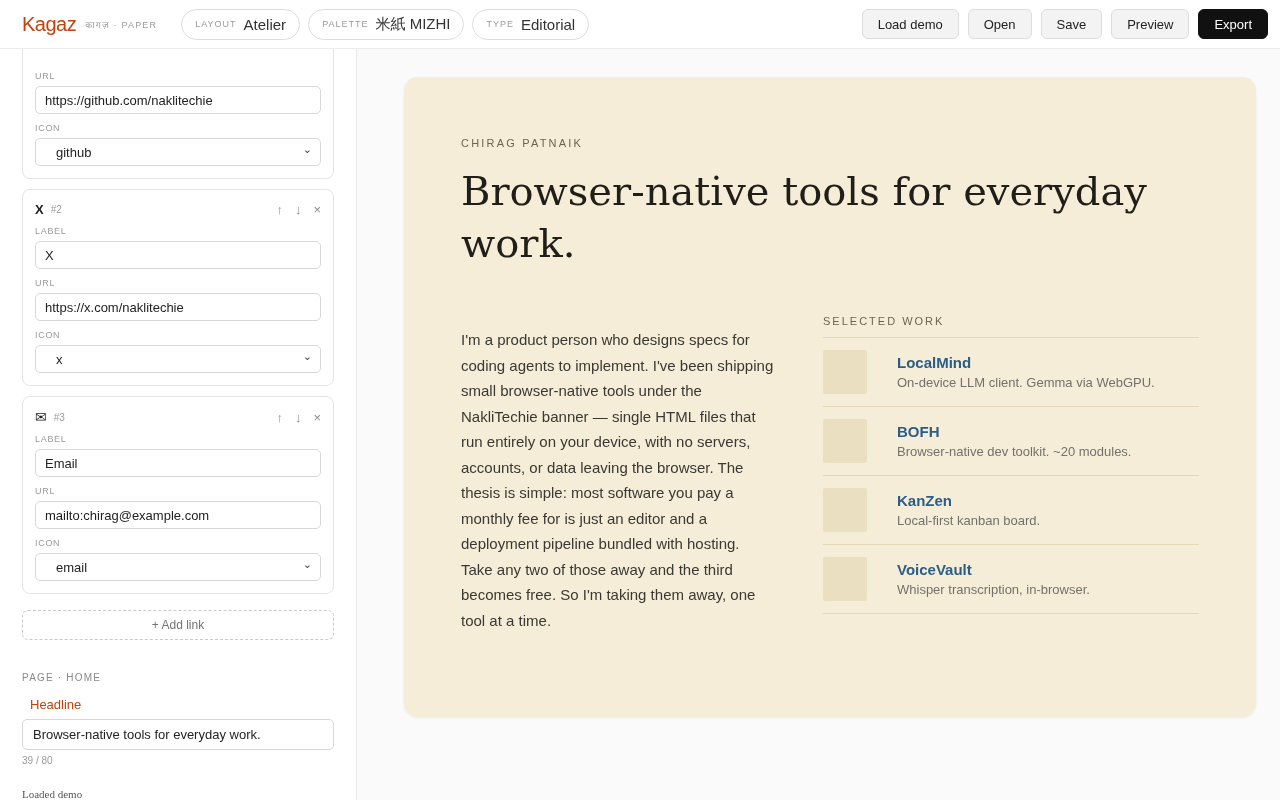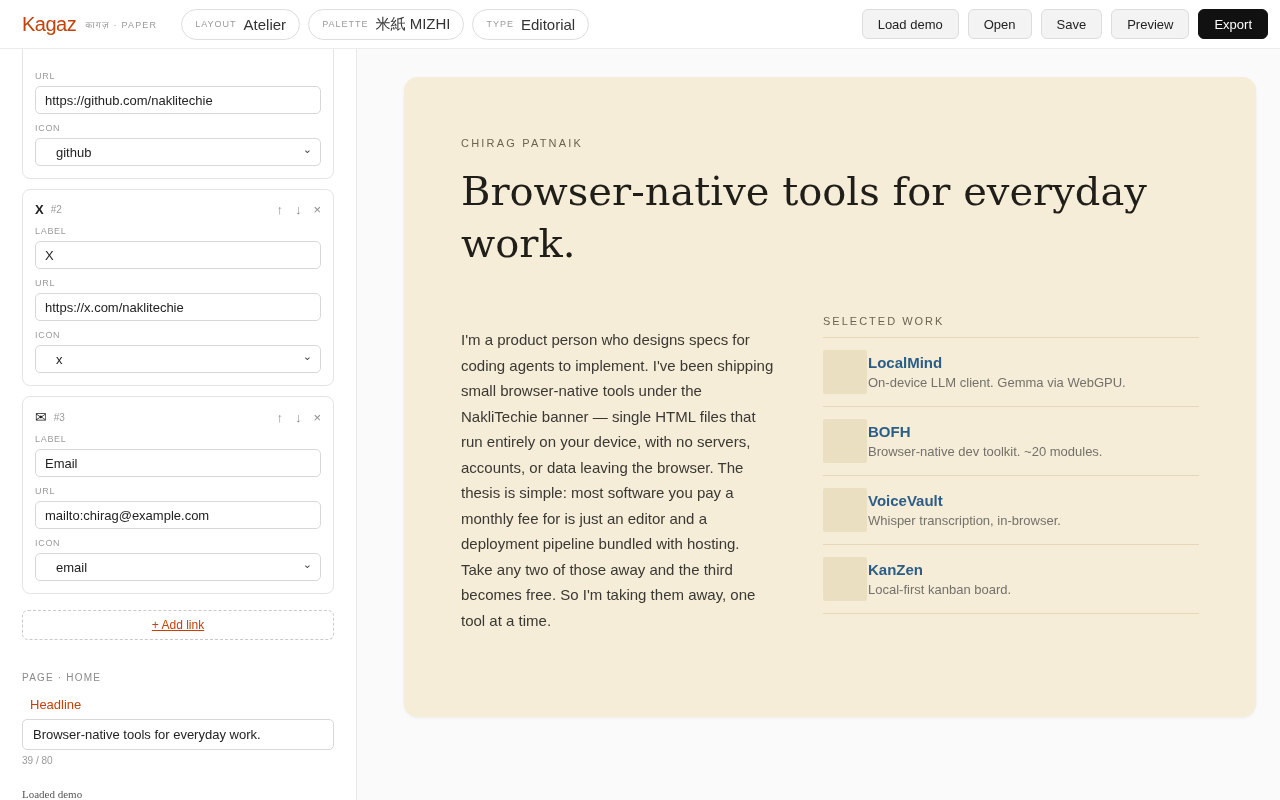--- a/index.html
+++ b/index.html
@@ -84,22 +84,22 @@
     padding: 0 20px; font-size: 13px; color: #222; background: #fff;
     font-family: "Liberation Sans", sans-serif;
   }
   .chev {
     position: absolute; right: 9px; top: 5px;
     font-size: 11px; color: #444; pointer-events: none;
   }
   .add-link {
     width: 100%; height: 30px; margin: 6px 0 0;
     border: 1px dashed #c9c9c9; border-radius: 6px;
-    background: #fff; color: #c2410c; font-size: 12px;
-    font-family: inherit; cursor: pointer; text-decoration: underline;
+    background: #fff; color: #737373; font-size: 12px;
+    font-family: inherit; cursor: pointer;
   }
 
   
   .section-title {
     font-size: 10px; letter-spacing: 1.2px; color: #8a8a8a;
     text-transform: uppercase; margin: 32px 0 14px;
   }
   .pg-label { font-size: 13px; color: #c2410c; margin: 8px 8px 7px; }
   .pg-input {
     width: 100%; height: 31px;
@@ -132,21 +132,21 @@
   .paper-cols { display: flex; gap: 49px; margin-top: 58px; }
   .intro-col { width: 313px; flex: 0 0 313px; }
   .intro-text { font-size: 15px; line-height: 1.7; color: #3a3833; }
   .work-col { flex: 1; margin-top: -12px; }
   .work-title {
     font-size: 11px; letter-spacing: 2px; color: #6d6351;
     text-transform: uppercase; margin-bottom: 10px;
   }
   .work-list { border-top: 1px solid #e4d8b8; }
   .work-item {
-    display: flex; align-items: center; gap: 1px;
+    display: flex; align-items: center; gap: 30px;
     padding: 12px 0; border-bottom: 1px solid #e4d8b8;
     cursor: pointer;
   }
   .thumb { width: 44px; height: 44px; background: #ebdfc1; border-radius: 2px; flex: 0 0 44px; }
   .work-name { font-size: 15px; font-weight: bold; color: #2c5d87; }
   .work-desc { font-size: 13px; color: #73716a; margin-top: 4px; }
 </style>
 </head>
 <body>
 
@@ -292,31 +292,31 @@
               <div class="thumb"></div>
               <div>
                 <div class="work-name">BOFH</div>
                 <div class="work-desc">Browser-native dev toolkit. ~20 modules.</div>
               </div>
             </div>
 
             <div class="work-item">
               <div class="thumb"></div>
               <div>
+                <div class="work-name">KanZen</div>
+                <div class="work-desc">Local-first kanban board.</div>
+              </div>
+            </div>
+
+            <div class="work-item">
+              <div class="thumb"></div>
+              <div>
                 <div class="work-name">VoiceVault</div>
                 <div class="work-desc">Whisper transcription, in-browser.</div>
               </div>
             </div>
 
-            <div class="work-item">
-              <div class="thumb"></div>
-              <div>
-                <div class="work-name">KanZen</div>
-                <div class="work-desc">Local-first kanban board.</div>
-              </div>
-            </div>
-
           </div>
         </div>
       </div>
     </div>
   </main>
 </div>
 
 </body></html>

